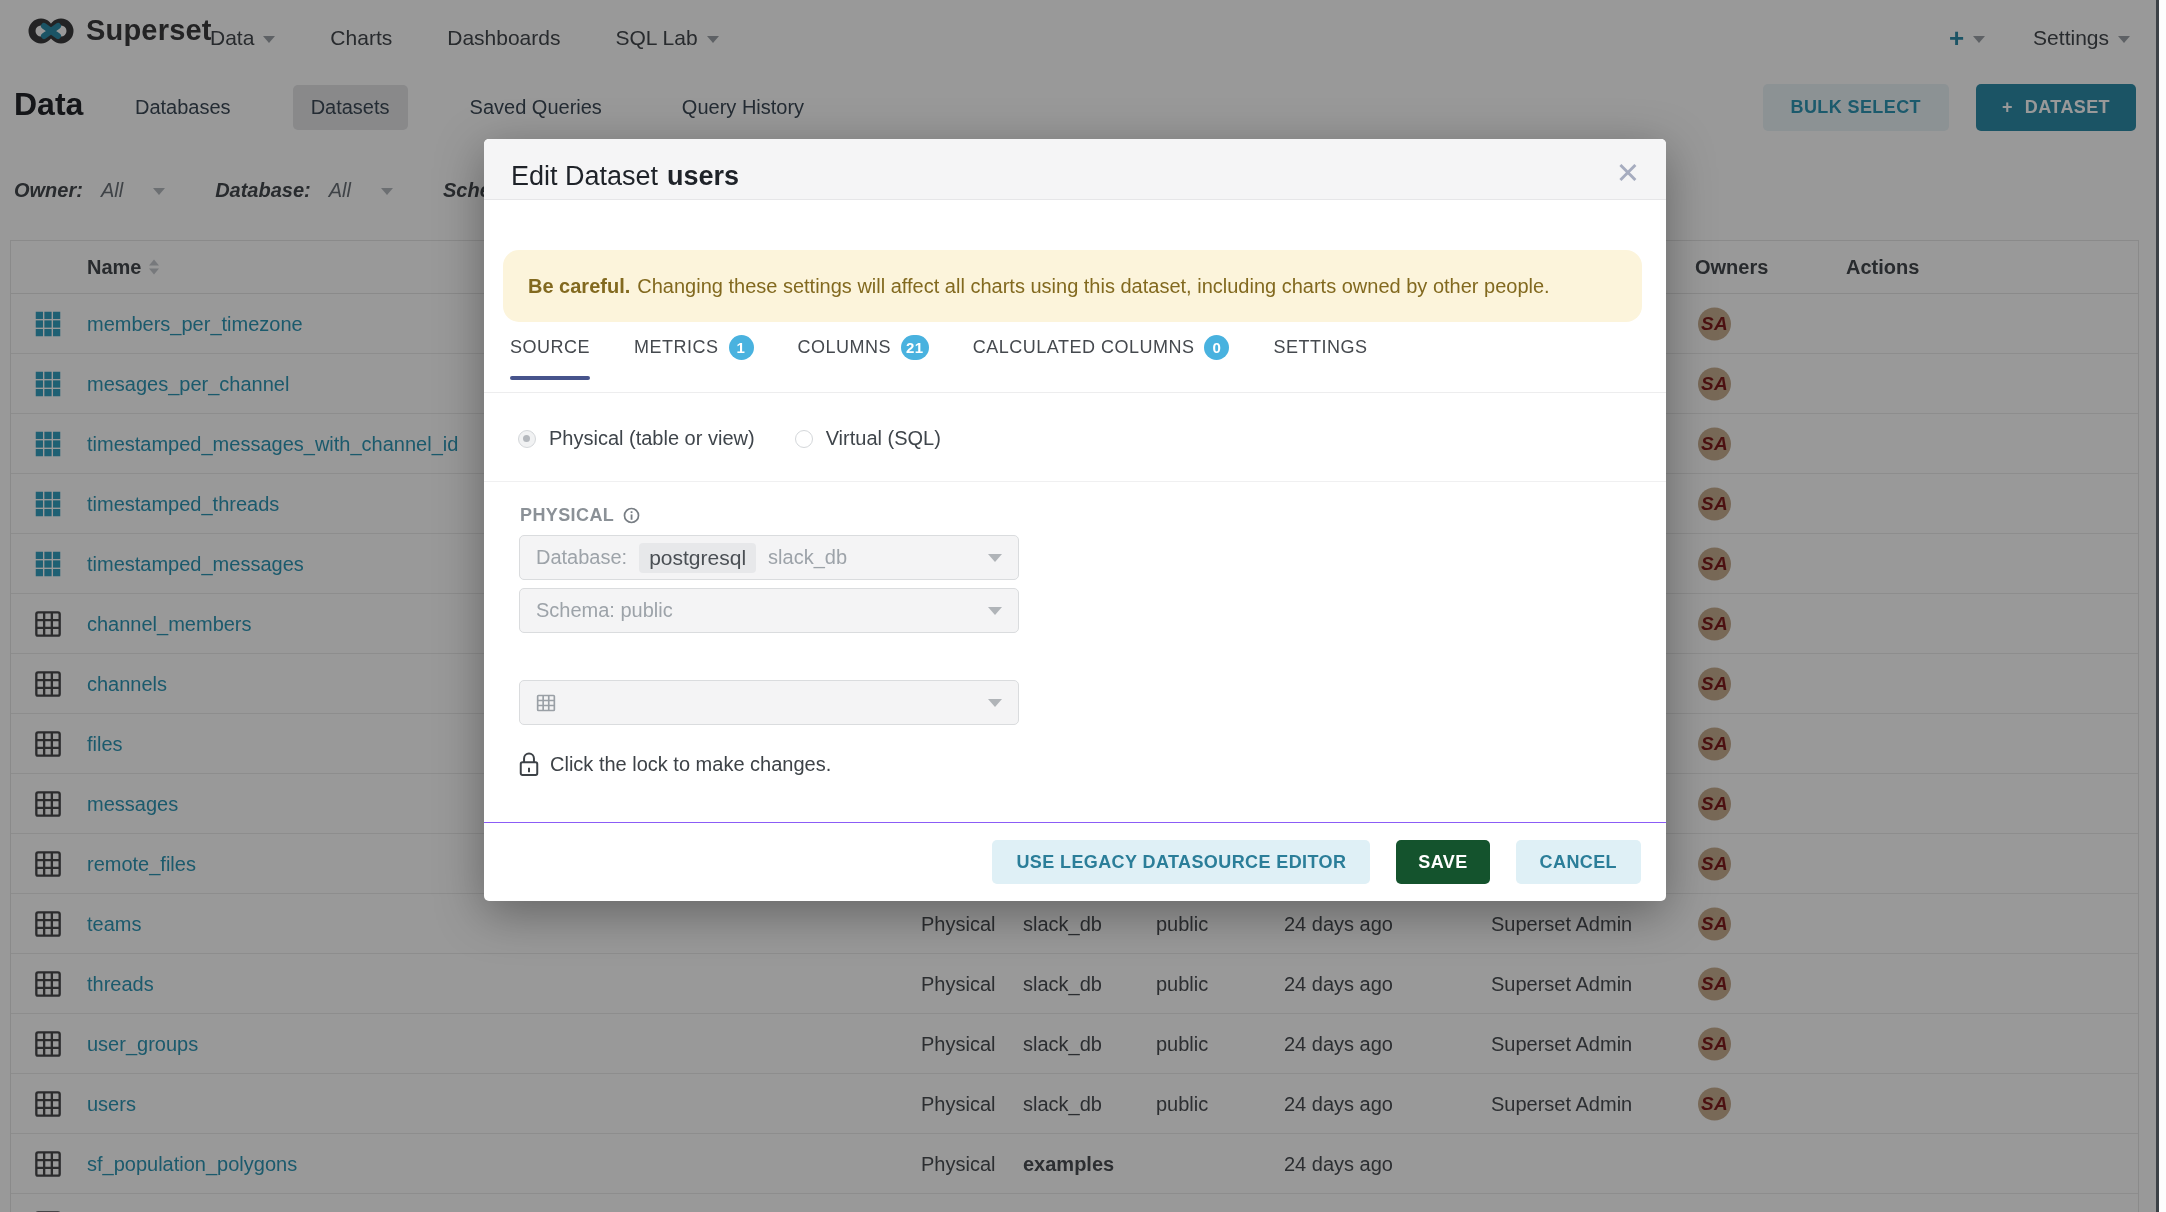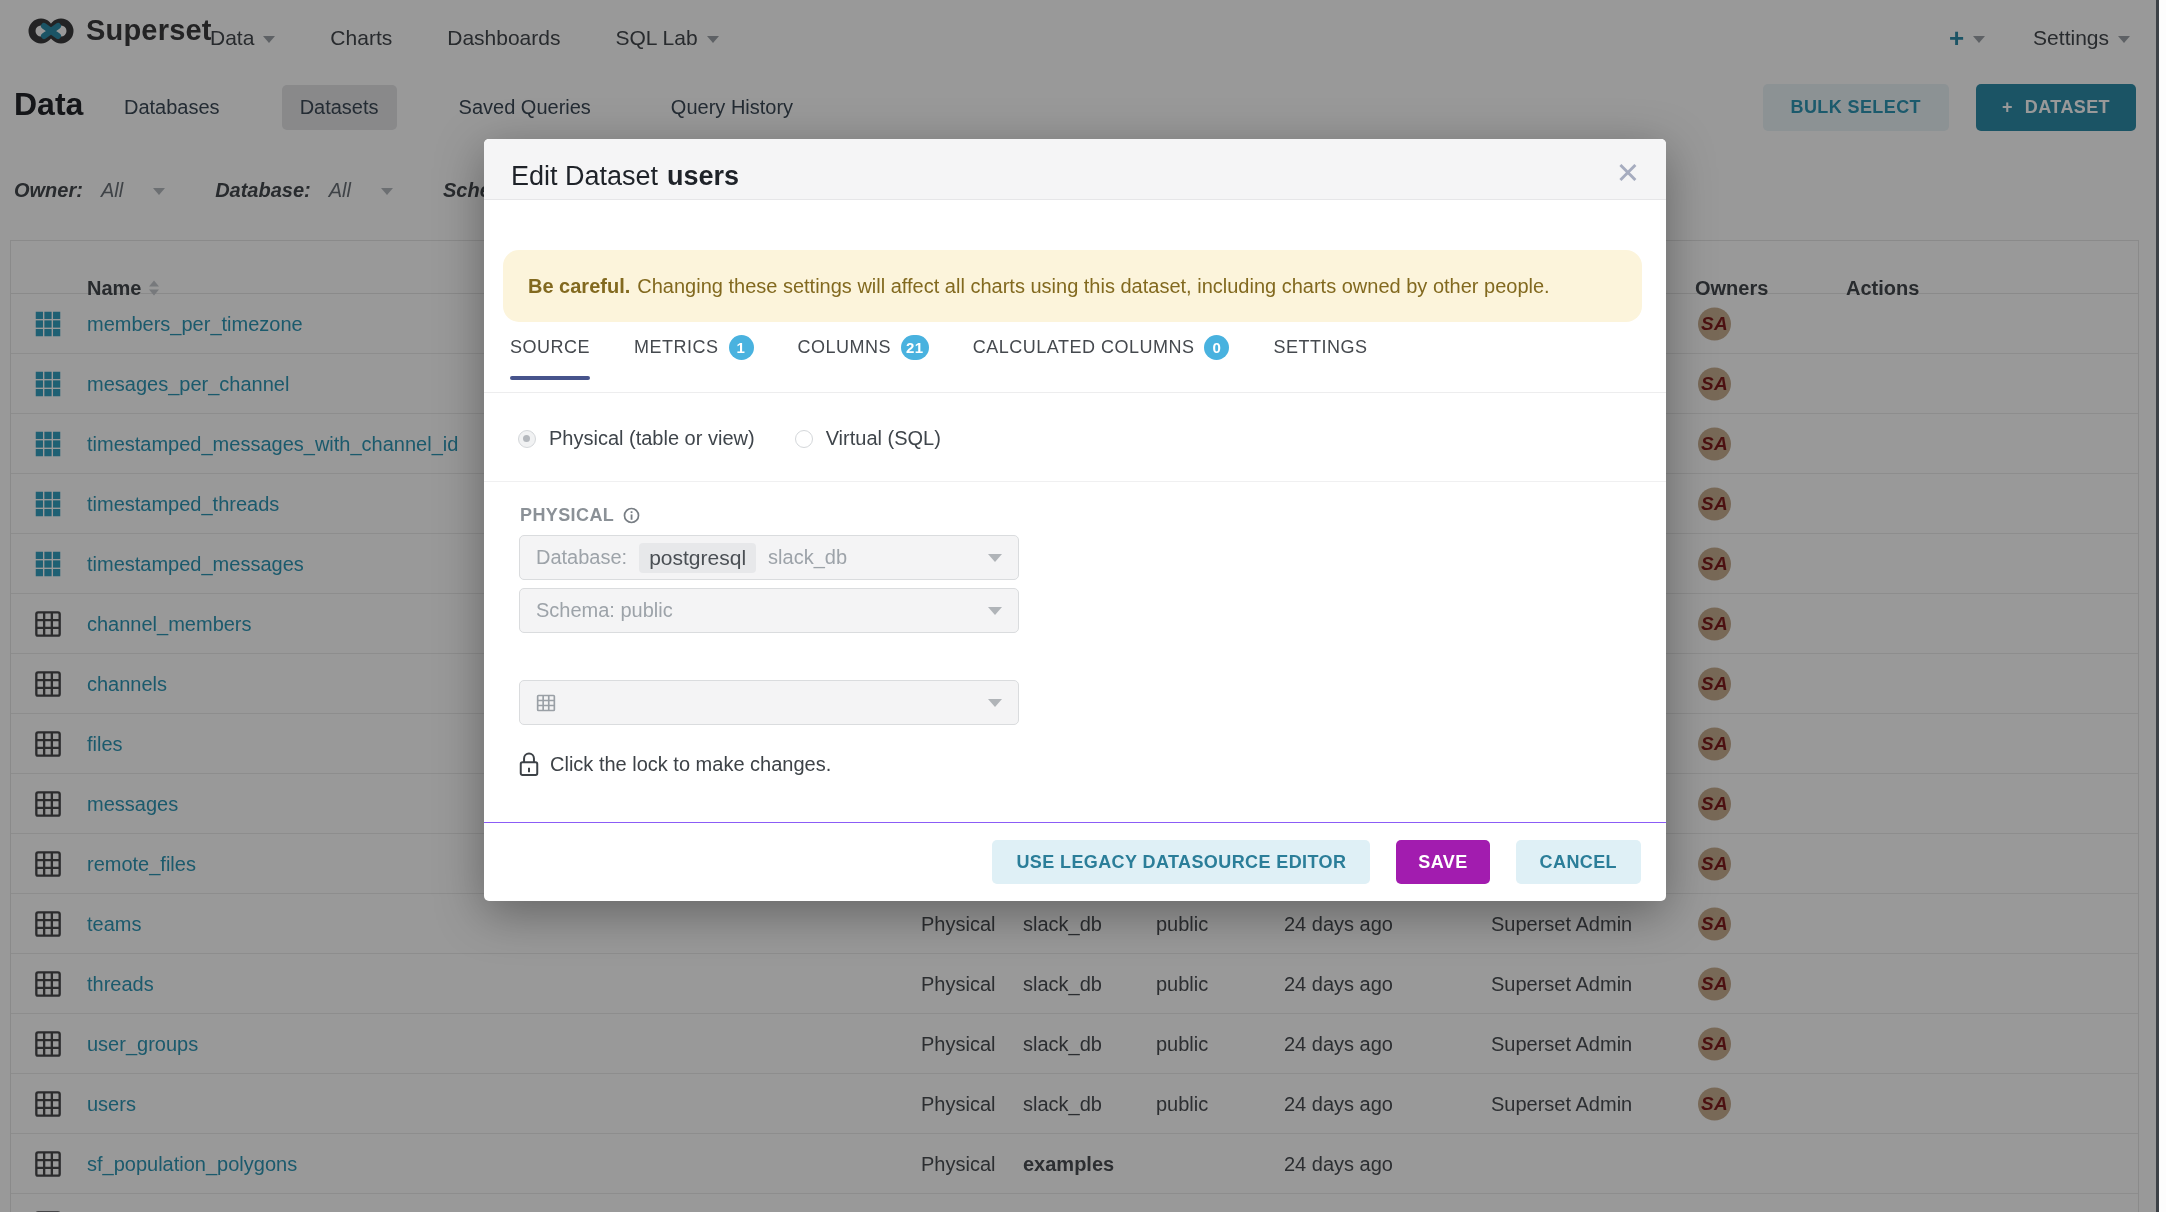--- a/index.html
+++ b/index.html
@@ -11,36 +11,36 @@
   .brand-name{font-size:29px;font-weight:bold;color:#3b3b3d;letter-spacing:.2px;}
   .nav-items{position:absolute;left:210px;top:0;height:76px;display:flex;align-items:center;gap:55px;}
   .nav-item{font-size:21px;color:#44484d;display:flex;align-items:center;gap:9px;cursor:pointer;}
   .nav-right{position:absolute;right:36px;top:0;height:76px;display:flex;align-items:center;gap:48px;}
   .plus-label{color:#2e8ca8;font-size:26px;font-weight:bold;}
   .settings-label{font-size:21px;color:#44484d;}
   .caret{display:inline-block;width:0;height:0;border-left:6px solid transparent;border-right:6px solid transparent;border-top:7px solid #9da2a8;margin-top:3px;}
   
   .subheader{position:absolute;left:0;top:76px;width:2166px;height:62px;background:#fff;}
   .page-title{position:absolute;left:14px;top:10px;font-size:32px;font-weight:bold;color:#23262b;margin:0;}
-  .page-tabs{position:absolute;left:106px;top:0;height:62px;display:flex;align-items:center;gap:44px;}
+  .page-tabs{position:absolute;left:117px;top:0;height:62px;display:flex;align-items:center;gap:44px;}
   .ptab{font-size:20px;color:#3d4a57;padding:11px 18px;border-radius:5px;cursor:pointer;white-space:nowrap;}
   .ptab.active{background:#e4e4e6;}
   .subheader-actions{position:absolute;right:30px;top:8px;display:flex;gap:27px;}
   .btn-bulk{height:47px;padding:0 28px;border-radius:5px;background:#eaf3f7;color:#2e96b5;font-size:18px;font-weight:bold;letter-spacing:.4px;border:none;display:flex;align-items:center;cursor:pointer;}
   .btn-add-dataset{height:47px;padding:0 26px;border-radius:5px;background:#2e8ca8;color:#fff;font-size:18px;font-weight:bold;letter-spacing:.4px;border:none;display:flex;align-items:center;gap:12px;cursor:pointer;}
   
   .filters{position:absolute;left:14px;top:168px;height:44px;display:flex;align-items:center;gap:50px;}
   .filter{display:flex;align-items:center;gap:14px;cursor:pointer;font-style:italic;}
   .filter .flabel{font-size:20px;font-weight:bold;color:#44484d;}
   .filter .fvalue{font-size:20px;color:#6a7077;margin-left:4px;text-align:center;}
   .filter .caret{margin-left:16px;border-top-color:#b4b9be;}
   
   .table-card{position:absolute;left:10px;top:240px;width:2127px;height:1000px;background:#fff;border:1px solid #e6e6e6;border-bottom:none;}
   .thead{position:relative;height:52px;border-bottom:1px solid #e6e6e6;}
-  .th{position:absolute;top:50%;transform:translateY(-50%);font-size:20px;font-weight:bold;color:#44484d;display:flex;align-items:center;gap:8px;margin-top:21px;}
+  .th{position:absolute;top:50%;transform:translateY(-50%);font-size:20px;font-weight:bold;color:#44484d;display:flex;align-items:center;gap:8px;}
   .rows{position:relative;}
   .row{position:relative;height:59px;border-bottom:1px solid #ececec;}
   .row .ds-icon{position:absolute;left:23px;top:50%;transform:translateY(-50%);width:28px;height:28px;}
   .row .name-link{position:absolute;left:76px;top:50%;transform:translateY(-50%);font-size:20px;color:#2e96b5;text-decoration:none;cursor:pointer;white-space:nowrap;}
   .cell{position:absolute;top:50%;transform:translateY(-50%);font-size:20px;color:#4a4e53;white-space:nowrap;}
   .avatar{position:absolute;left:1687px;top:50%;transform:translateY(-50%);width:33px;height:33px;border-radius:50%;background:#c9af92;color:#7f1d1d;font-size:19px;font-weight:bold;display:flex;align-items:center;justify-content:center;letter-spacing:.3px;font-style:italic;}
   .sort-icon{display:inline-flex;flex-direction:column;gap:3px;}
   .sort-icon i{display:block;width:0;height:0;border-left:5px solid transparent;border-right:5px solid transparent;}
   .sort-icon .up{border-bottom:6px solid #c6cacf;}
   .sort-icon .down{border-top:6px solid #c6cacf;}
@@ -70,21 +70,21 @@
   .physical-label{position:absolute;left:36px;top:366px;font-size:18px;font-weight:bold;letter-spacing:.4px;color:#8b9197;display:flex;align-items:center;gap:9px;}
   .dd{position:absolute;left:35px;width:500px;height:45px;background:#f4f4f5;border:1px solid #dadcde;border-radius:5px;box-sizing:border-box;display:flex;align-items:center;padding:0 16px;gap:12px;cursor:not-allowed;}
   .dd .ddtext{font-size:20px;color:#9da3a9;}
   .dd .pill{background:#e7e8ea;border-radius:4px;padding:3px 10px;font-size:21px;color:#4a4f54;text-align:right;}
   .dd .sel-caret{margin-left:auto;width:0;height:0;border-left:7px solid transparent;border-right:7px solid transparent;border-top:8px solid #b0b4b8;}
   .dd1{top:396px;} .dd2{top:449px;} .dd3{top:541px;}
   .lock-row{position:absolute;left:34px;top:612px;display:flex;align-items:center;gap:10px;}
   .lock-text{font-size:20px;color:#3d4247;}
   .modal-footer{position:absolute;left:0;top:683px;width:100%;height:79px;border-top:1px solid #8b5cf6;box-sizing:border-box;display:flex;align-items:center;justify-content:flex-end;gap:26px;padding-right:25px;}
   .btn-light{height:44px;padding:0 24px;border:none;border-radius:5px;background:#dff0f6;color:#2b7e99;font-size:18px;font-weight:bold;letter-spacing:.4px;cursor:pointer;}
-  .btn-save{height:44px;padding:0 22px;border:none;border-radius:5px;background:#a21caf;color:#fff;font-size:18px;font-weight:bold;letter-spacing:.4px;cursor:pointer;}
+  .btn-save{height:44px;padding:0 22px;border:none;border-radius:5px;background:#14532d;color:#fff;font-size:18px;font-weight:bold;letter-spacing:.4px;cursor:pointer;}
 </style>
 </head>
 <body>
 
 <div id="app">
 
   <header class="navbar">
     <div class="brand">
       <svg width="46" height="32" viewBox="0 0 46 32">
         <circle cx="13" cy="16" r="9" fill="none" stroke="#3b3b3d" stroke-width="7"></circle>

